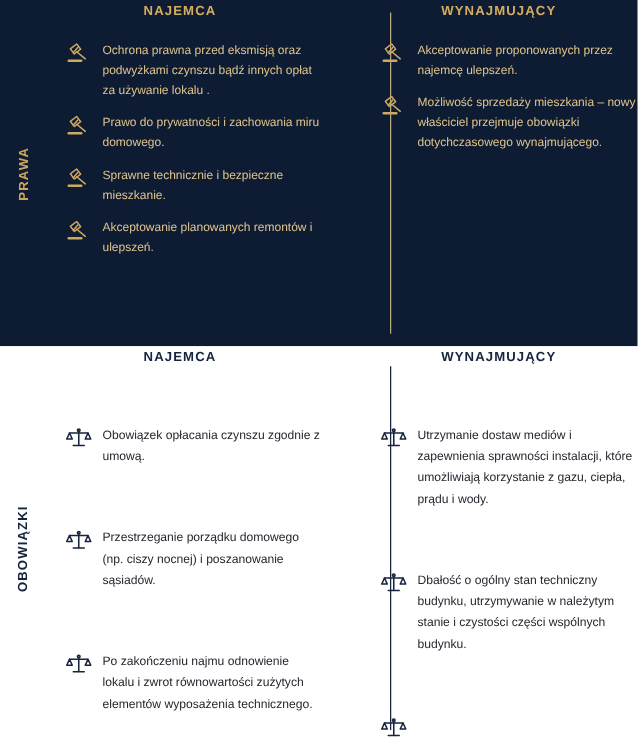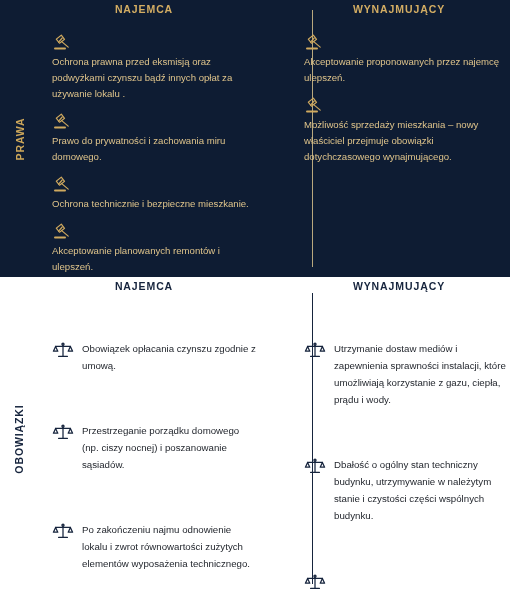--- a/index.html
+++ b/index.html
@@ -132,21 +132,21 @@
     margin-right: 8px;
     margin-top: 1px;
     display: block;
   }
   .item-icon svg { display: block; }
   .item-text {
     font-size: 9.6px;
     line-height: 16px;
   }
   .panel-rights .item-text { color: #dfc48b; }
-  .panel-rights .item { margin-bottom: 10px; flex-direction: column; }
+  .panel-rights .item { margin-bottom: 10px; }
   .panel-duties .item-text { color: #23272e; }
   .panel-duties .item-text { font-size: 9.7px; line-height: 17px; }
   .panel-duties .item { margin-bottom: 12px; margin-top: 48px; }
 
   .panel-rights .col-left  { padding-left: 14px; }
   .panel-rights .col-right { padding-left: 36px; }
   .panel-duties .col-left  { padding-left: 14px; }
   .panel-duties .col-right { padding-left: 36px; }
 </style>
 </head>
@@ -189,21 +189,21 @@
           </li>
           <li class="item">
             <span class="item-icon">
               <svg width="22" height="20" viewBox="0 0 22 20" fill="none" stroke="#cfa95f" stroke-width="1.2" stroke-linecap="round" stroke-linejoin="round">
                 <rect x="5.2" y="2.6" width="6.4" height="5.2" transform="rotate(-38 8.4 5.2)"></rect>
                 <line x1="9.4" y1="7.4" x2="16.2" y2="13.1"></line>
                 <line x1="6.6" y1="8.2" x2="10.2" y2="4.0"></line>
                 <line x1="3.0" y1="14.6" x2="13.0" y2="14.6" stroke-width="2"></line>
               </svg>
             </span>
-            <span class="item-text">Ochrona technicznie i bezpieczne mieszkanie.</span>
+            <span class="item-text">Sprawne technicznie i bezpieczne mieszkanie.</span>
           </li>
           <li class="item">
             <span class="item-icon">
               <svg width="22" height="20" viewBox="0 0 22 20" fill="none" stroke="#cfa95f" stroke-width="1.2" stroke-linecap="round" stroke-linejoin="round">
                 <rect x="5.2" y="2.6" width="6.4" height="5.2" transform="rotate(-38 8.4 5.2)"></rect>
                 <line x1="9.4" y1="7.4" x2="16.2" y2="13.1"></line>
                 <line x1="6.6" y1="8.2" x2="10.2" y2="4.0"></line>
                 <line x1="3.0" y1="14.6" x2="13.0" y2="14.6" stroke-width="2"></line>
               </svg>
             </span>

